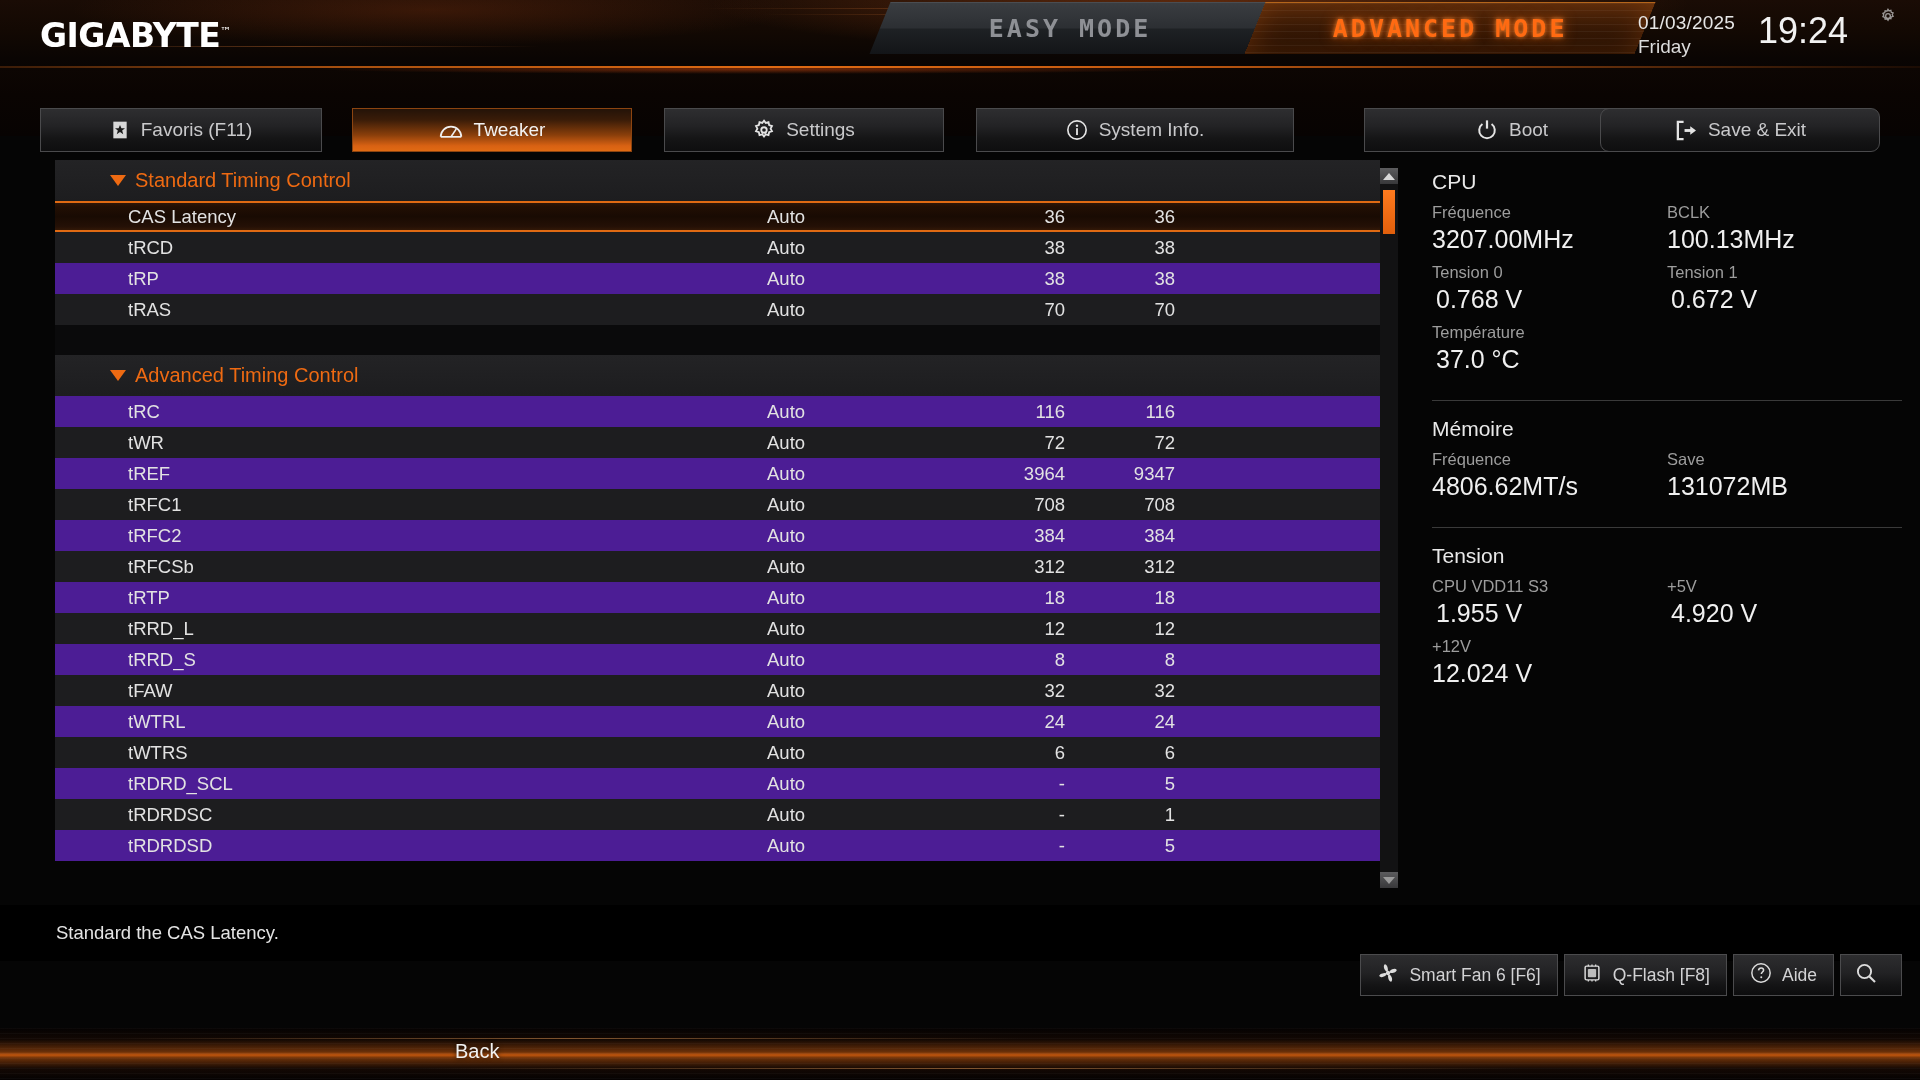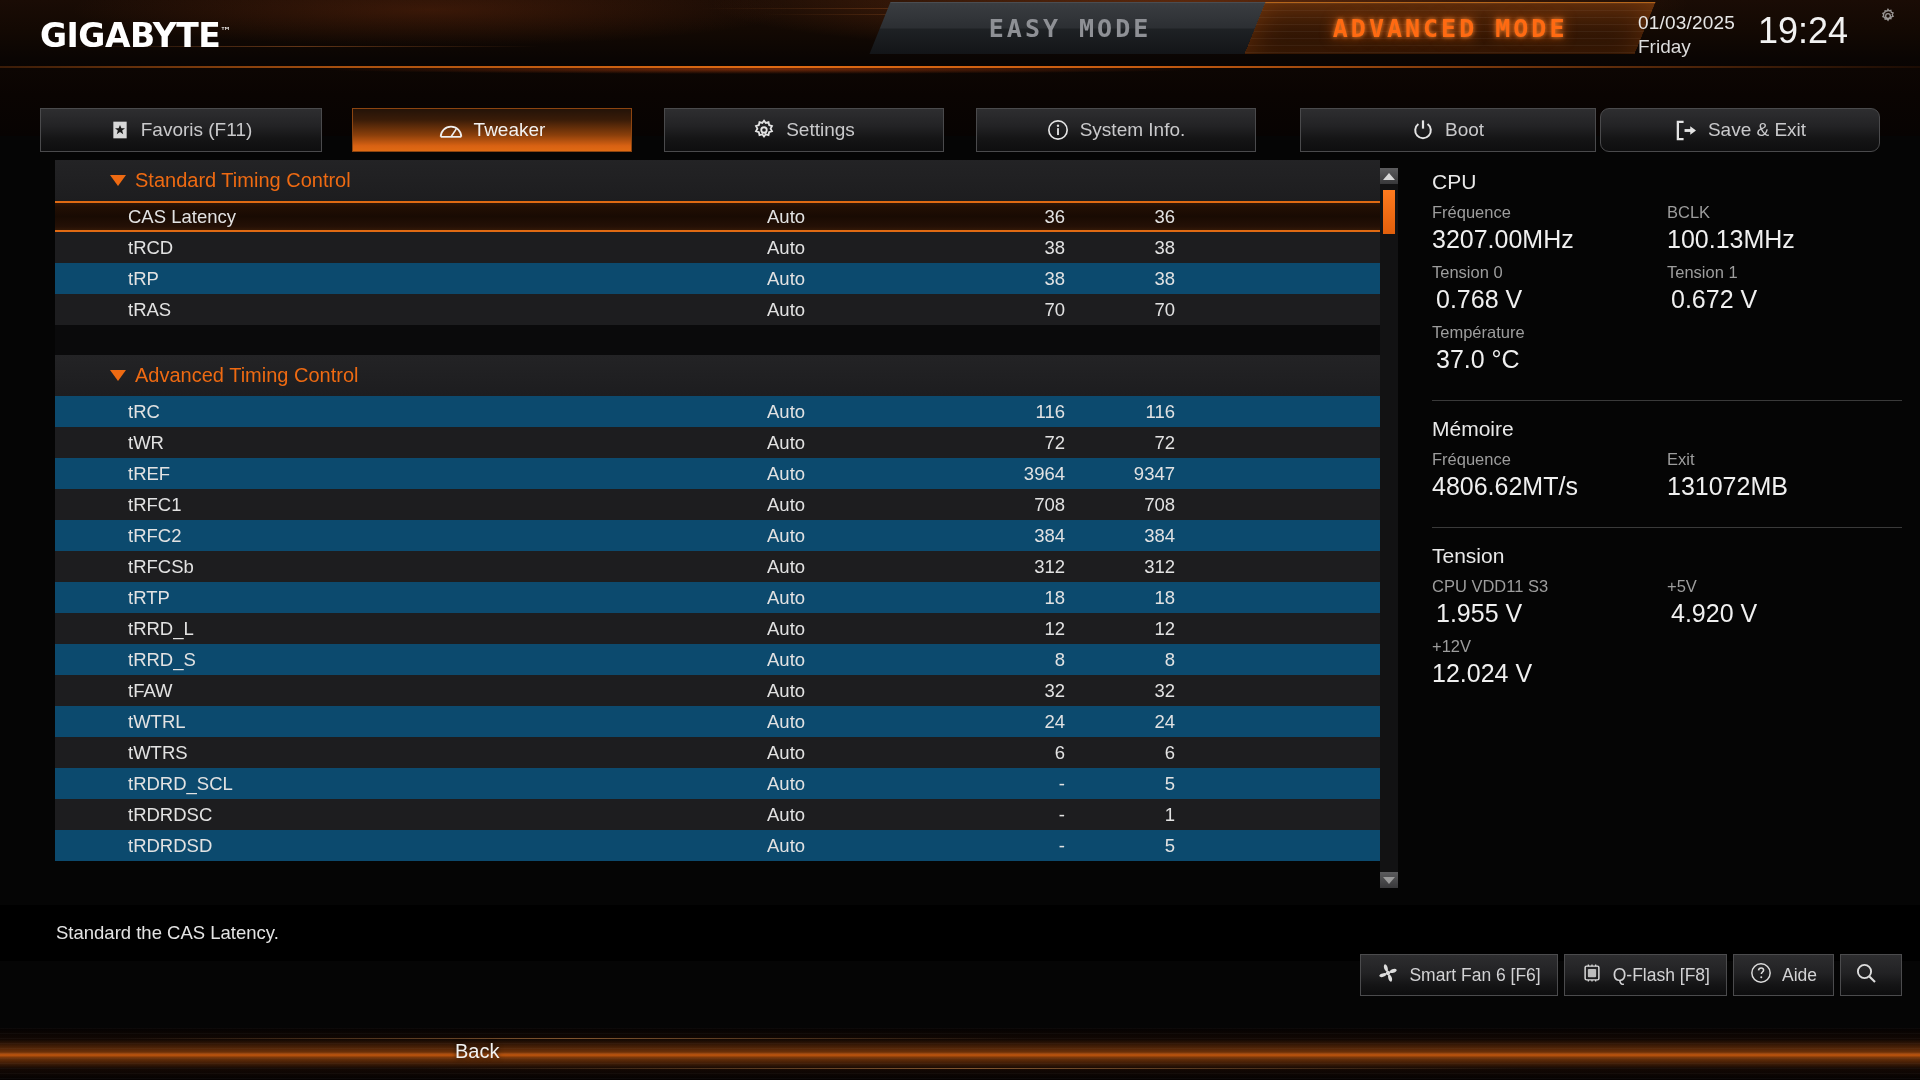--- a/index.html
+++ b/index.html
@@ -119,21 +119,21 @@
     width:0; height:0; border-left:8px solid transparent; border-right:8px solid transparent;
     border-top:11px solid #ee6a12;
   }
   .grp-head .glabel { color:#ee6a12; font-size:20px; }
   .spacer-row { height:30px; background:#0a0a0b; }
 
   .row {
     position:relative; height:31px; display:flex; align-items:center;
     font-size:18.5px; color:#e2e2e2;
   }
-  .row.odd  { background:#0c4a6e; }
+  .row.odd  { background:#4c1d95; }
   .row.even { background:#1d1d1f; }
   .row.sel {
     background:linear-gradient(180deg,#361a07 0%, #220f04 18%, #190b03 50%, #241006 82%, #3a1c08 100%);
     box-shadow: inset 0 2px 0 0 #e06a13, inset 0 -2px 0 0 #e06a13;
   }
   .row .name  { position:absolute; left:73px; }
   .row .setv  { position:absolute; left:712px; }
   .row .v1    { position:absolute; left:880px; width:130px; text-align:right; }
   .row .v2    { position:absolute; left:990px; width:130px; text-align:right; }
 
@@ -250,32 +250,32 @@
     <span class="ico">
       <svg width="24" height="20" viewBox="0 0 28 20">
           <path d="M2 18 A12 12 0 0 1 26 18" fill="none" stroke="#f0f0f0" stroke-width="2"></path>
           <line x1="14" y1="18" x2="20" y2="9" stroke="#f0f0f0" stroke-width="2"></line>
           <line x1="2" y1="18" x2="26" y2="18" stroke="#f0f0f0" stroke-width="2"></line>
         </svg>
     </span>
     <span>Tweaker</span>
   </div>
 
-  <div class="tab" style="left:976px;width:280px;">
+  <div class="tab" style="left:976px;width:318px;">
     <span class="ico">
       <svg width="22" height="22" viewBox="0 0 24 24">
           <circle cx="12" cy="12" r="10" fill="none" stroke="#e4e4e4" stroke-width="1.8"></circle>
           <circle cx="12" cy="7.3" r="1.3" fill="#e4e4e4"></circle>
           <rect x="11" y="10" width="2" height="7.5" fill="#e4e4e4"></rect>
         </svg>
     </span>
     <span>System Info.</span>
   </div>
 
-  <div class="tab" style="left:1300px;width:296px;">
+  <div class="tab" style="left:1364px;width:296px;">
     <span class="ico">
       <svg width="22" height="22" viewBox="0 0 24 24">
           <path d="M7 5.5 A8.5 8.5 0 1 0 17 5.5" fill="none" stroke="#e4e4e4" stroke-width="2.2"></path>
           <rect x="10.8" y="1.5" width="2.4" height="9" fill="#e4e4e4"></rect>
         </svg>
     </span>
     <span>Boot</span>
   </div>
 
   <div class="tab" style="left:1600px;width:280px;border-radius:9px;">
@@ -460,21 +460,21 @@
     <div class="divider"></div>
 
     <div class="block">
       <div class="sec-title">Mémoire</div>
       <div class="grid2">
         <div class="cell">
           <div class="lbl">Fréquence</div>
           <div class="val">4806.62MT/s</div>
         </div>
         <div class="cell">
-          <div class="lbl">Exit</div>
+          <div class="lbl">Save</div>
           <div class="val">131072MB</div>
         </div>
       </div>
     </div>
 
     <div class="divider"></div>
 
     <div class="block">
       <div class="sec-title">Tension</div>
       <div class="grid2">

